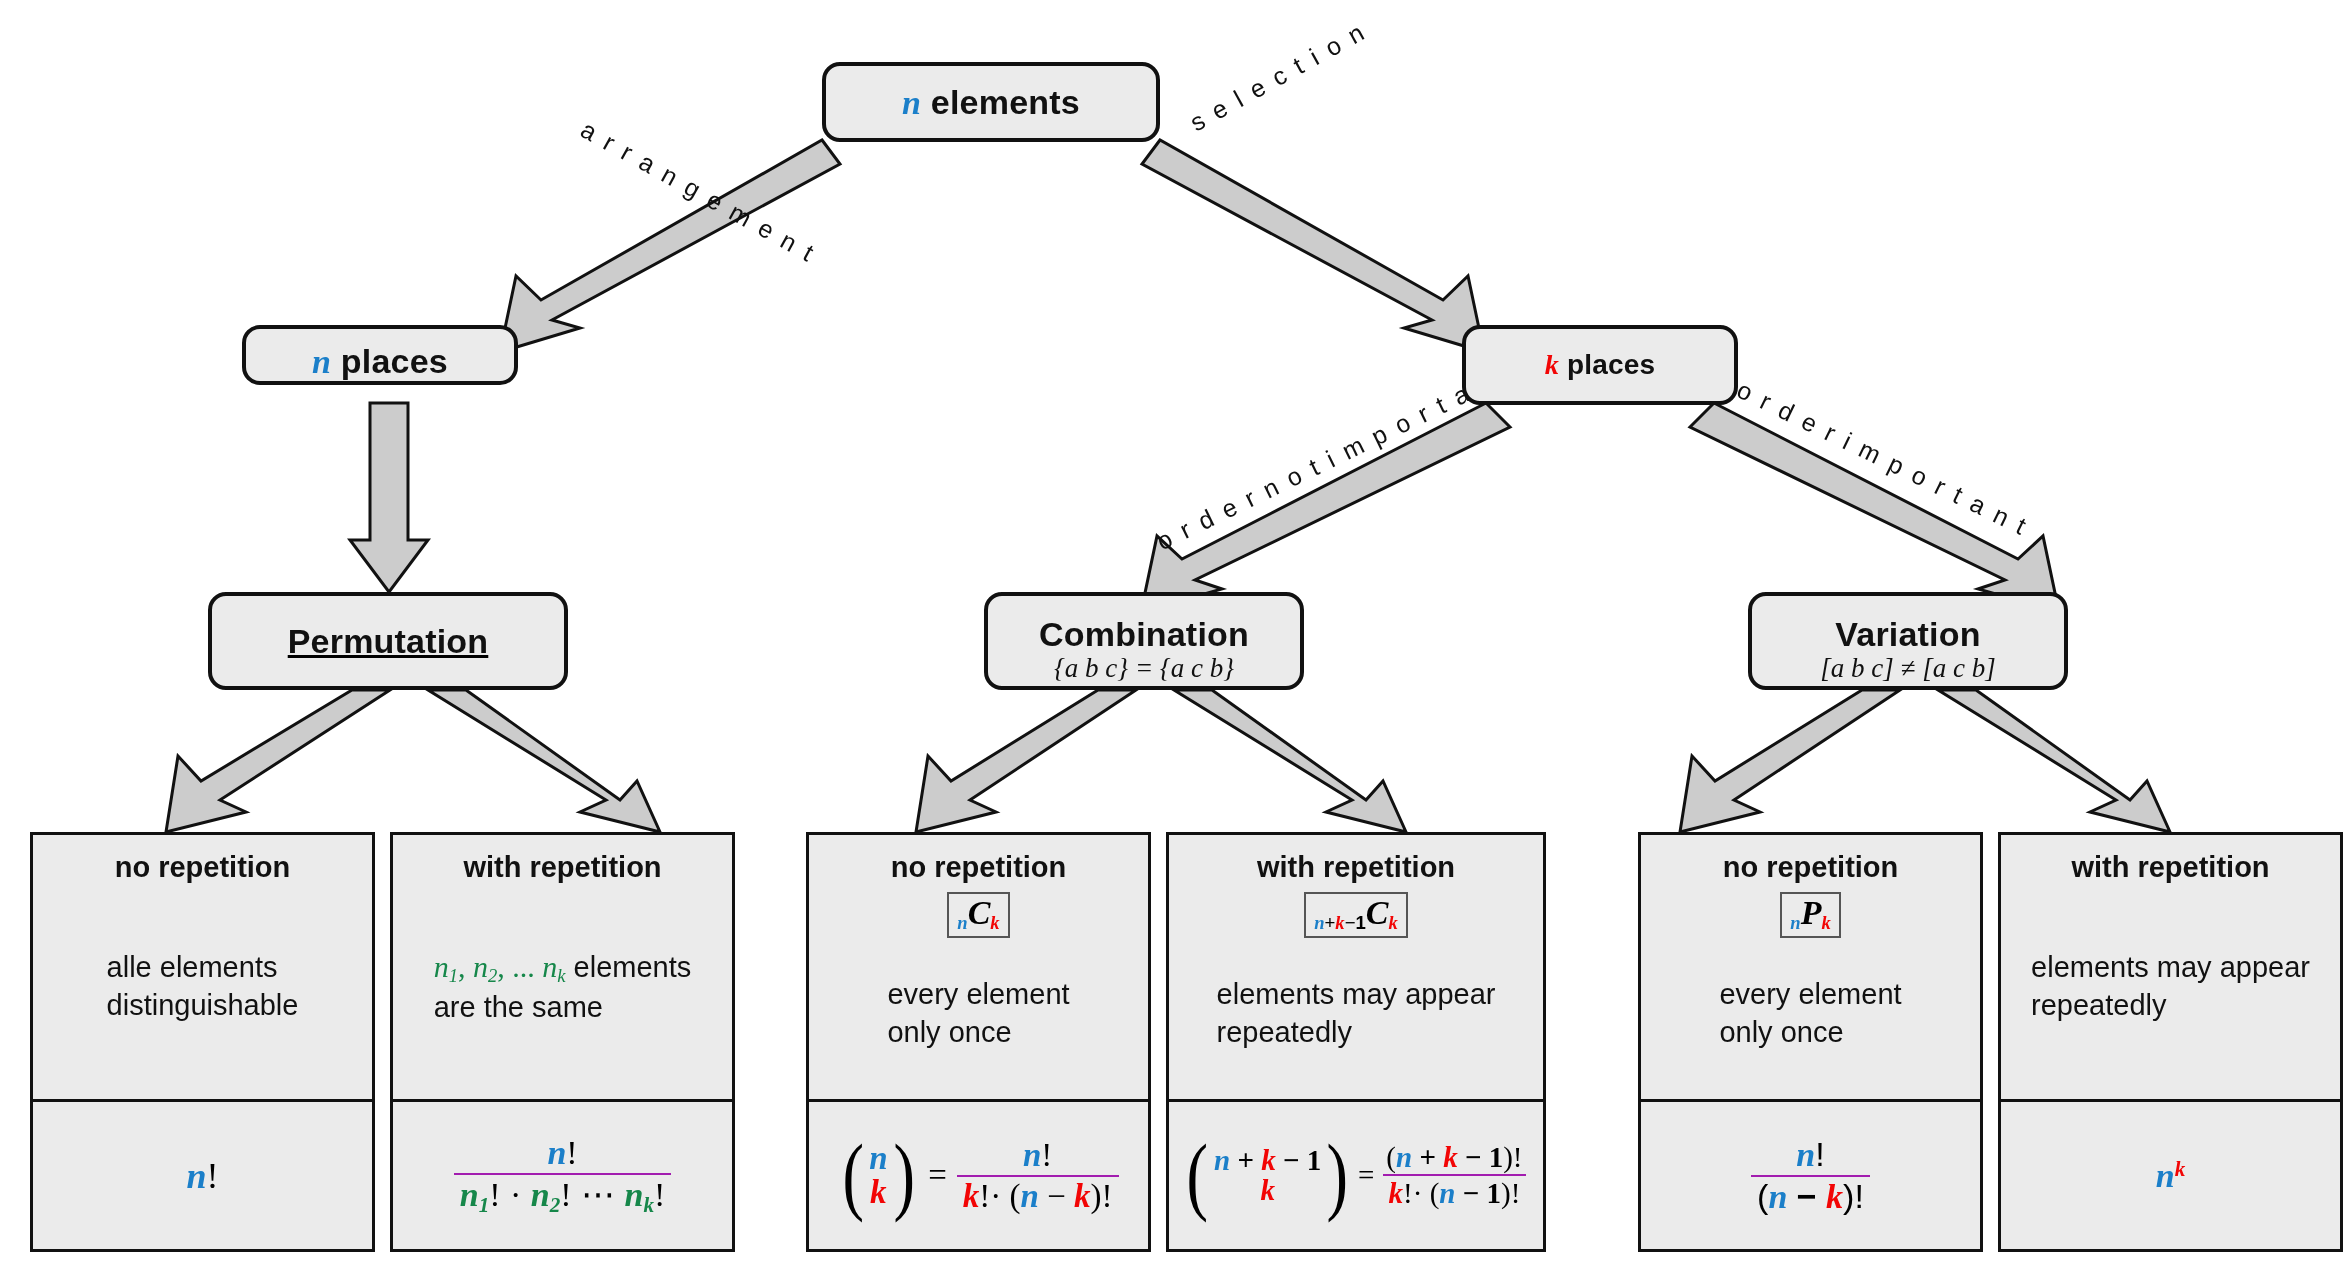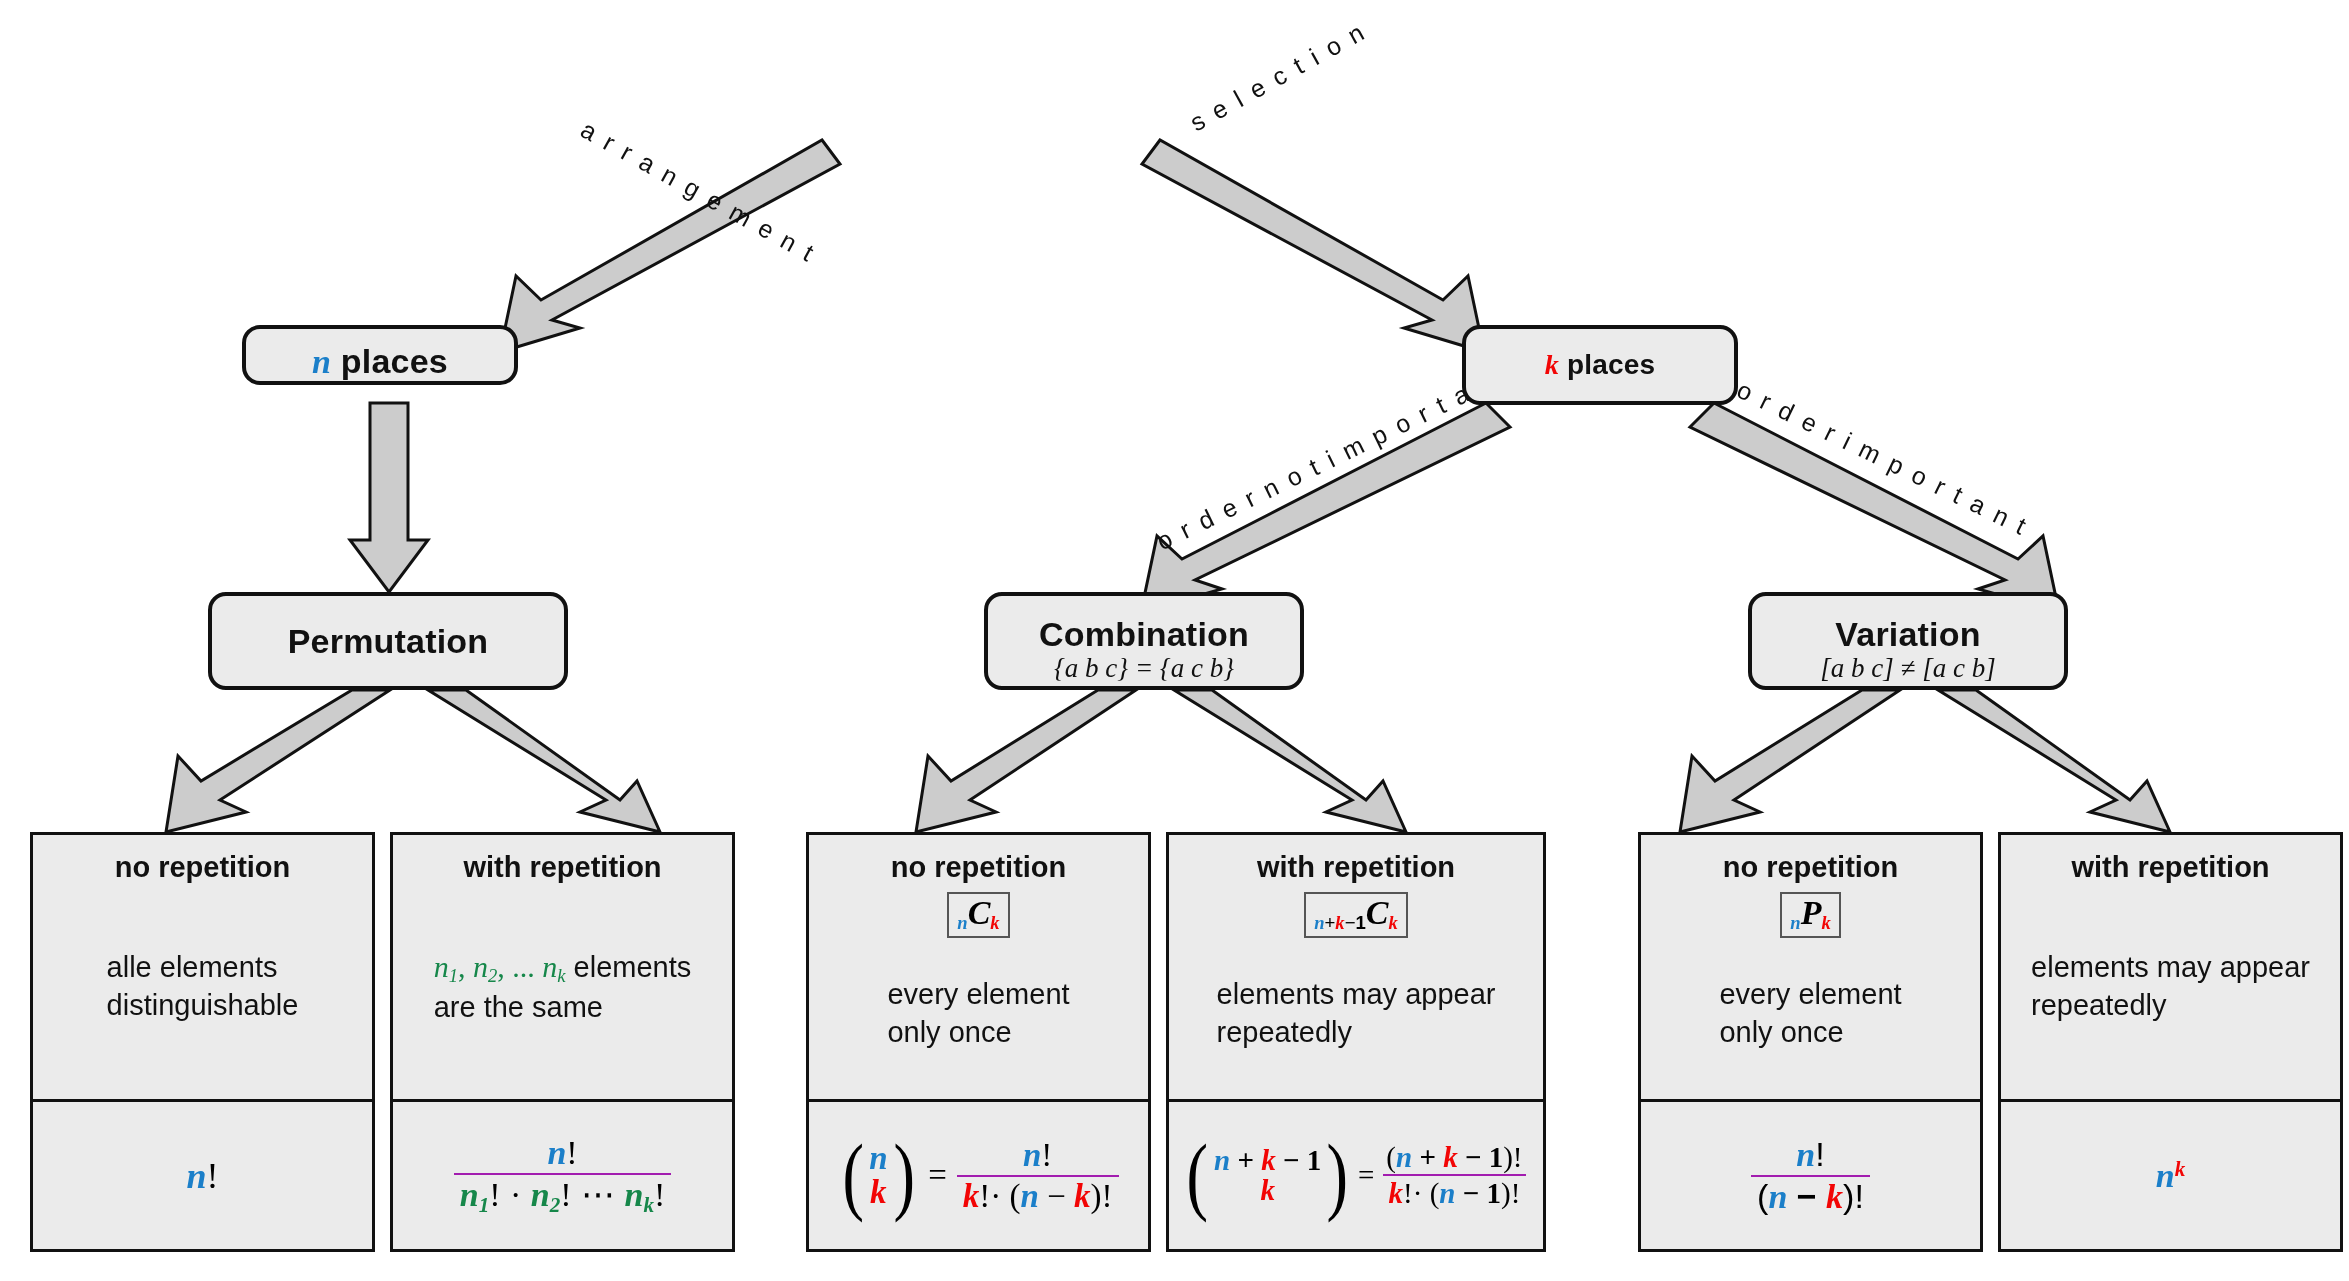--- a/index.html
+++ b/index.html
@@ -82,34 +82,39 @@
 
     <polygon class="ar" points="1862,690 1900,690 1734,800 1760,812 1680,832 1692,756 1715,781"></polygon>
     <polygon class="ar" points="1938,690 1976,690 2130,800 2147,781 2170,832 2090,812 2116,800"></polygon>
   </svg>
 
   <div class="elabel" style="left:590px;top:115px;transform:rotate(29deg);">a r r a n g e m e n t</div>
   <div class="elabel" style="left:1185px;top:112px;transform:rotate(-29deg);">s e l e c t i o n</div>
   <div class="elabel" style="left:1152px;top:530px;transform:rotate(-26deg);">o r d e r  n o t  i m p o r t a n t</div>
   <div class="elabel" style="left:1745px;top:375px;transform:rotate(26deg);">o r d e r  i m p o r t a n t</div>
 
+  <div class="node" style="left:822px;top:62px;width:338px;height:80px;">
+    <div class="title" style="font-size:34px;">
+      <span class="bi blue">n</span><span> elements</span>
+    </div>
+  </div>
 
   <div class="node" style="left:242px;top:325px;width:276px;height:60px;justify-content:flex-end;">
     <div class="title" style="font-size:34px;">
       <span class="bi blue">n</span><span> places</span>
     </div>
   </div>
 
   <div class="node" style="left:1462px;top:325px;width:276px;height:80px;">
     <div class="title" style="font-size:28px;">
       <span class="bi red">k</span><span> places</span>
     </div>
   </div>
 
-  <div class="node" style="left:208px;top:592px;width:360px;height:98px;">
+  <div class="node" style="left:208px;top:592px;width:360px;height:98px;text-decoration:underline;">
     <div class="title" style="font-size:34px;">Permutation</div>
   </div>
 
   <div class="node" style="left:984px;top:592px;width:320px;height:98px;padding-top:18px;">
     <div class="title" style="font-size:34px;line-height:1.1;">Combination</div>
     <div class="sub" style="font-size:27px;line-height:1.15;">{a b c} = {a c b}</div>
   </div>
 
   <div class="node" style="left:1748px;top:592px;width:320px;height:98px;padding-top:18px;">
     <div class="title" style="font-size:34px;line-height:1.1;">Variation</div>

